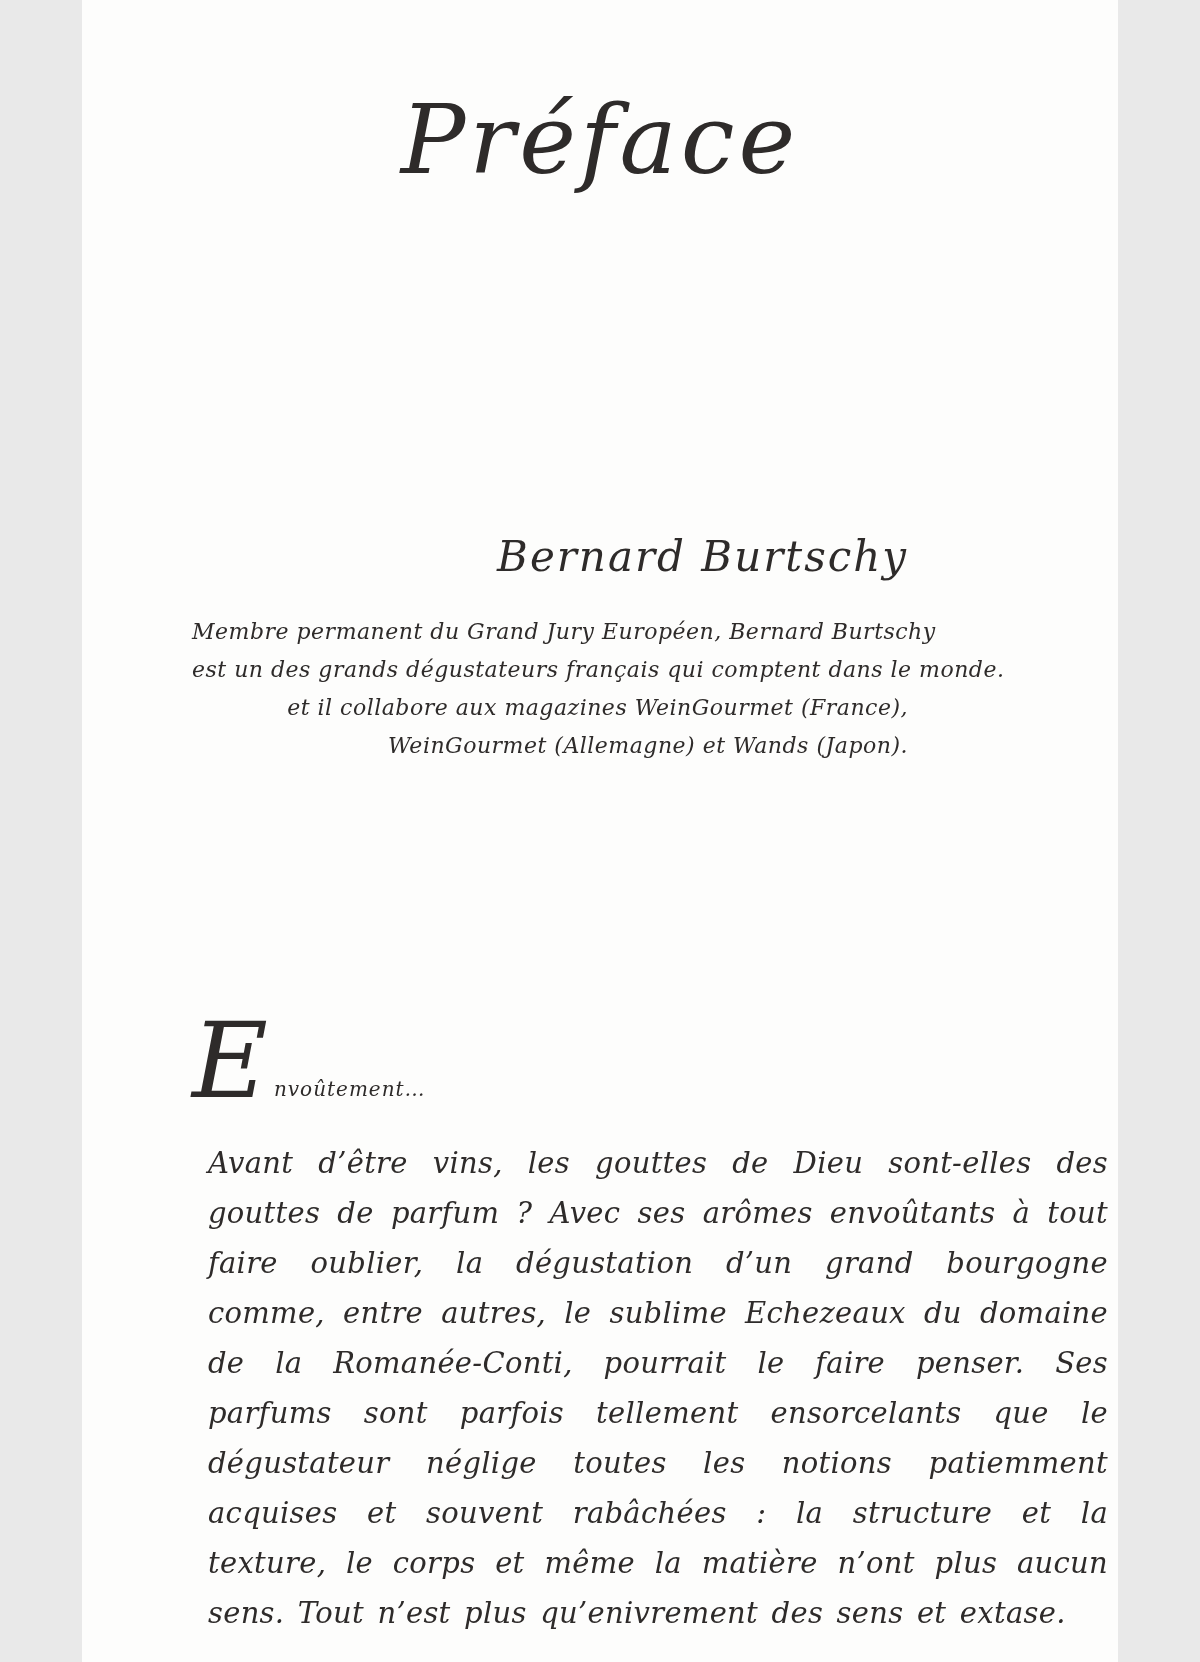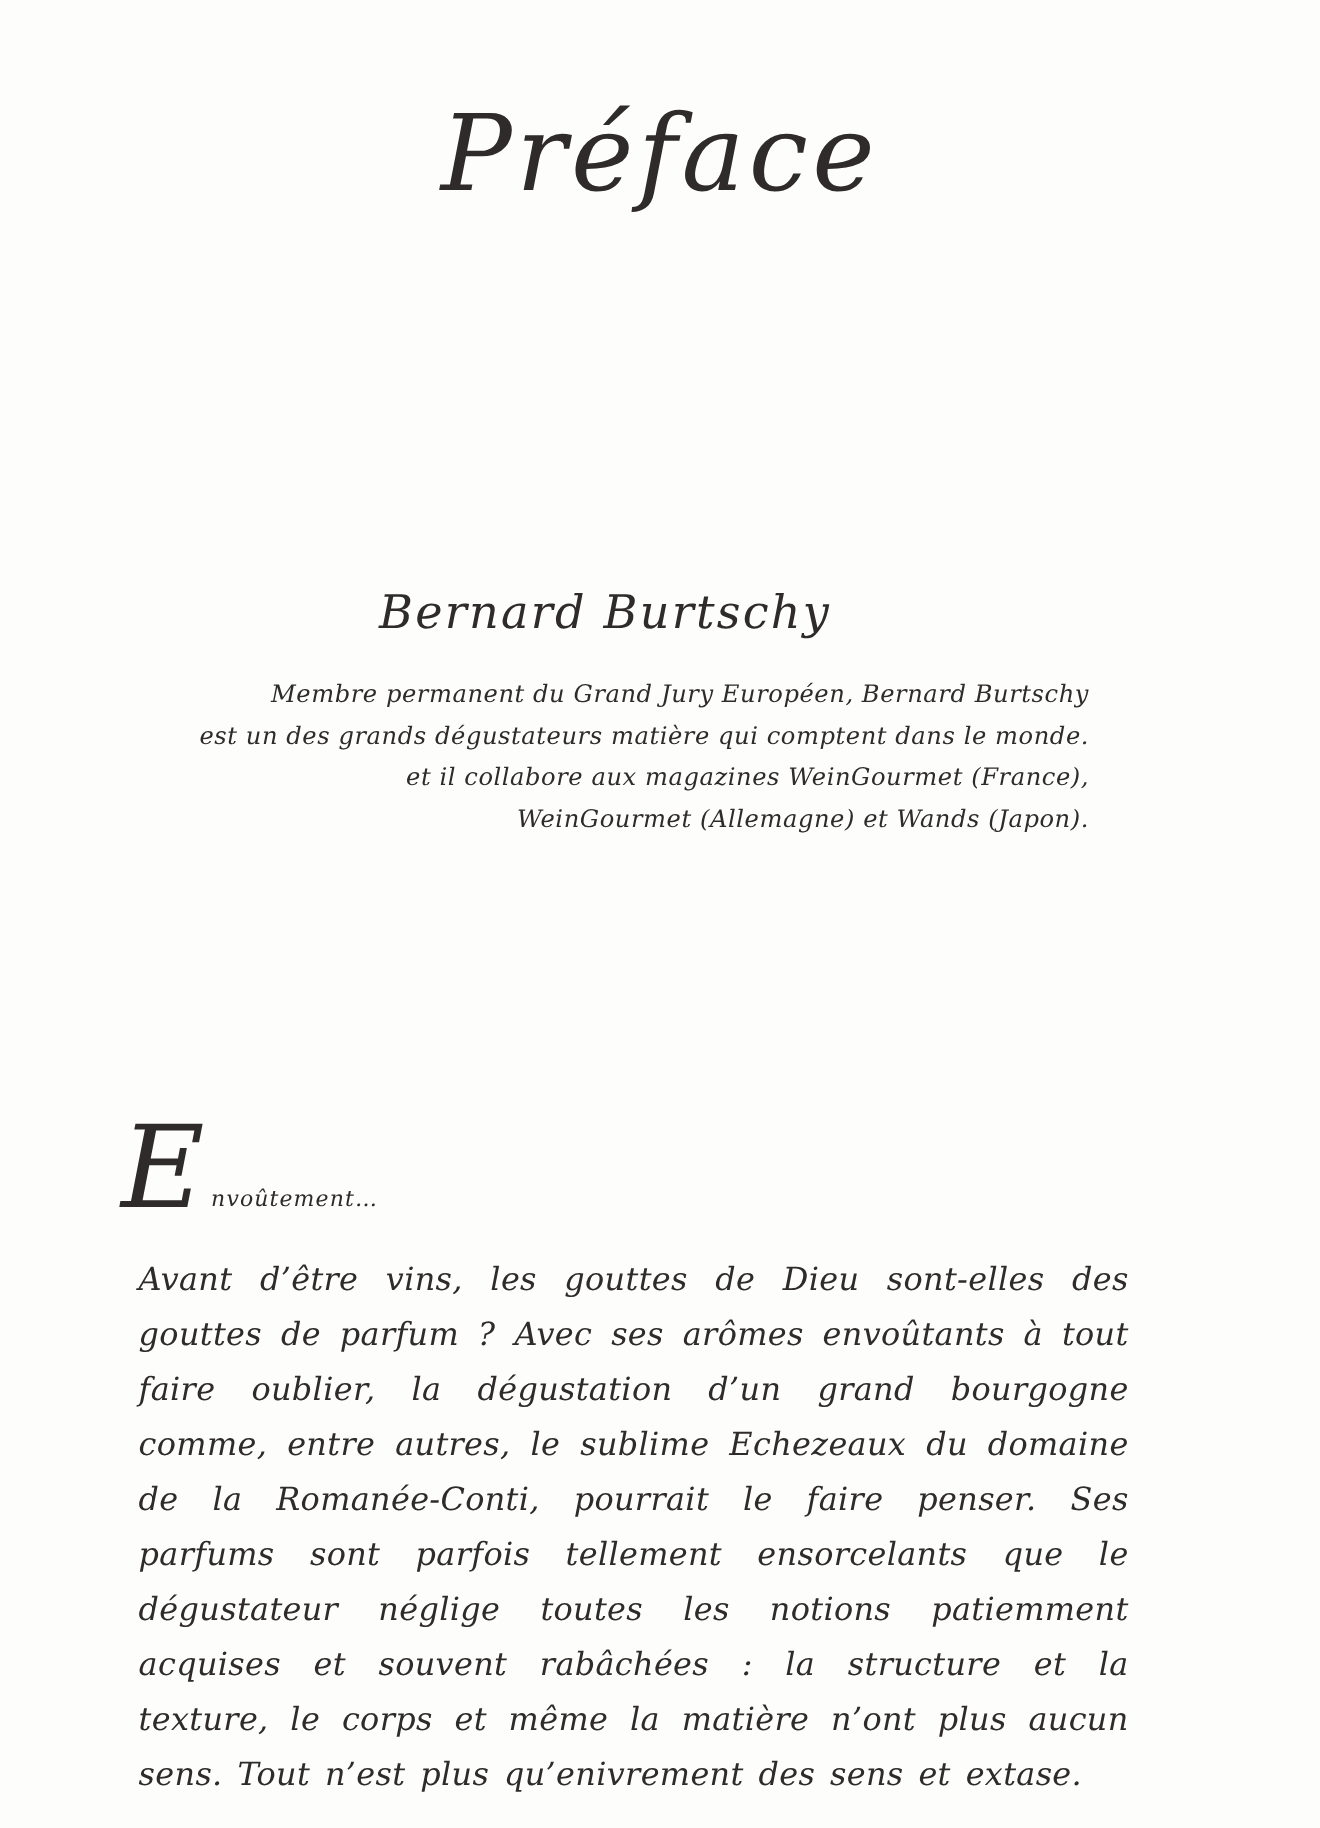--- a/index.html
+++ b/index.html
@@ -3,21 +3,21 @@
 <meta charset="utf-8">
 <title>Préface</title>
 <style>
   html, body {
     margin: 0;
     padding: 0;
     background: #e9e9e9;
   }
   .page {
     position: relative;
-    width: 1200px;
+    width: 1036px;
     height: 1662px;
     margin: 0 auto;
     background: #fdfdfc;
     color: #2e2b2a;
     font-family: "DejaVu Serif", "Liberation Serif", serif;
     font-style: italic;
     overflow: hidden;
     box-sizing: border-box;
   }
   
@@ -39,21 +39,20 @@
     top: 530px;
     left: 110px;
     right: 210px;
     text-align: right;
   }
   .author-name {
     font-size: 42px;
     letter-spacing: 2px;
     line-height: 1.3;
     margin: 0 0 28px 0;
-    text-align: center;
   }
   .bio {
     margin: 0;
   }
   .bio-line {
     font-size: 22px;
     line-height: 38px;
     letter-spacing: 0.5px;
     white-space: nowrap;
   }
@@ -94,21 +93,21 @@
 <body>
 
 <div class="page">
 
   <h1 class="title">Préface</h1>
 
   <div class="author-block">
     <div class="author-name">Bernard Burtschy</div>
     <div class="bio">
       <div class="bio-line">Membre permanent du Grand Jury Européen, Bernard Burtschy</div>
-      <div class="bio-line">est un des grands dégustateurs matière qui comptent dans le monde.</div>
+      <div class="bio-line">est un des grands dégustateurs français qui comptent dans le monde.</div>
       <div class="bio-line">et il collabore aux magazines WeinGourmet (France),</div>
       <div class="bio-line">WeinGourmet (Allemagne) et Wands (Japon).</div>
     </div>
   </div>
 
   <div class="opening">
     <span class="dropcap">E</span>
     <span class="opening-rest">nvoûtement…</span>
   </div>
 

